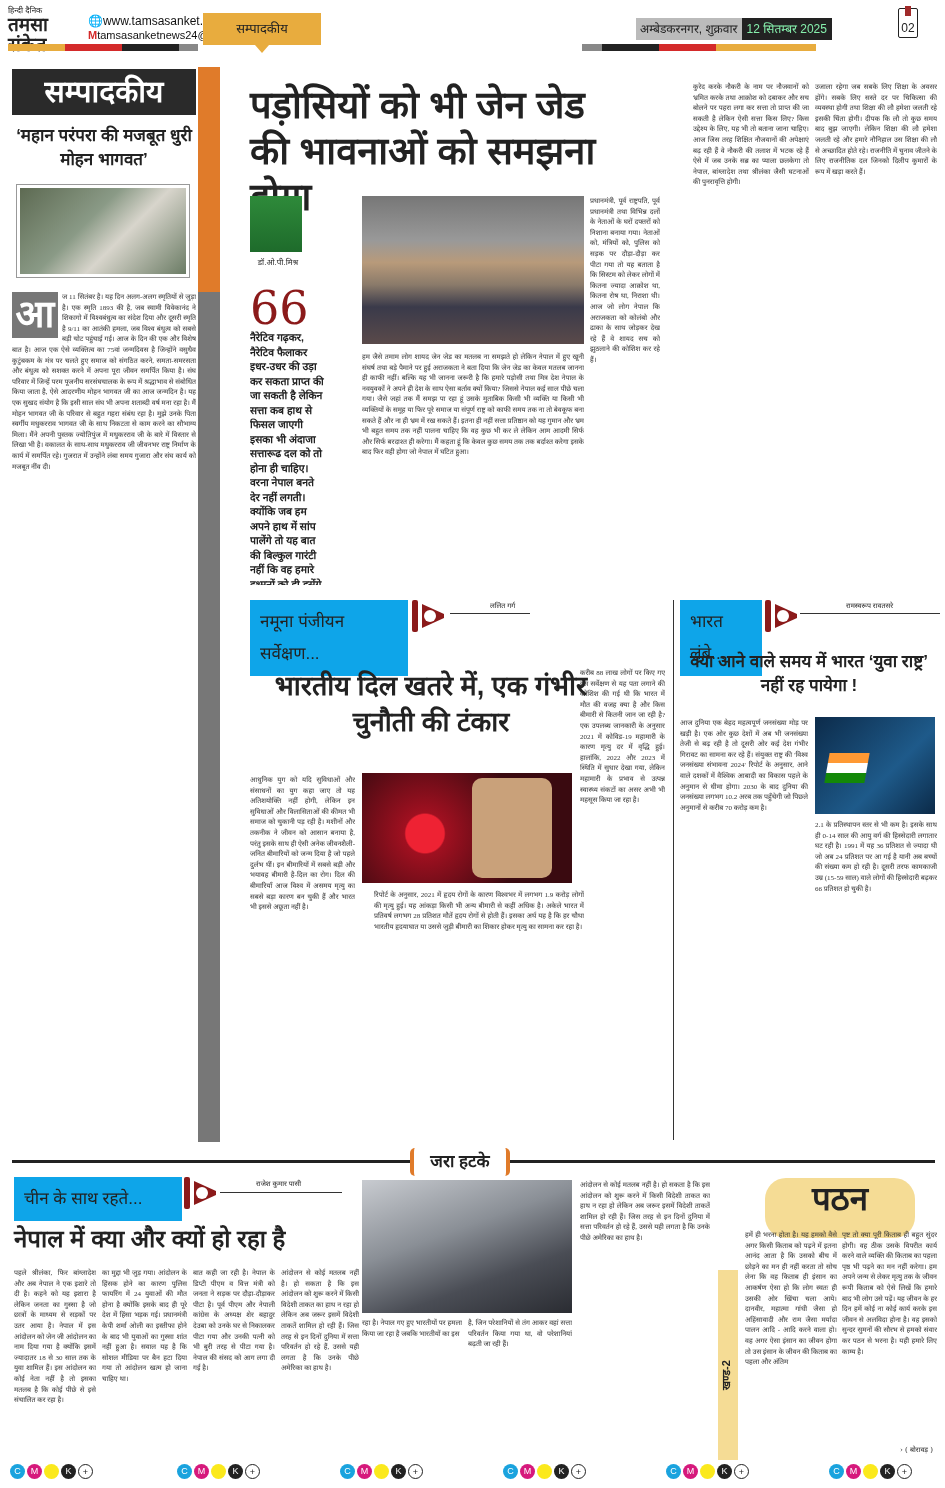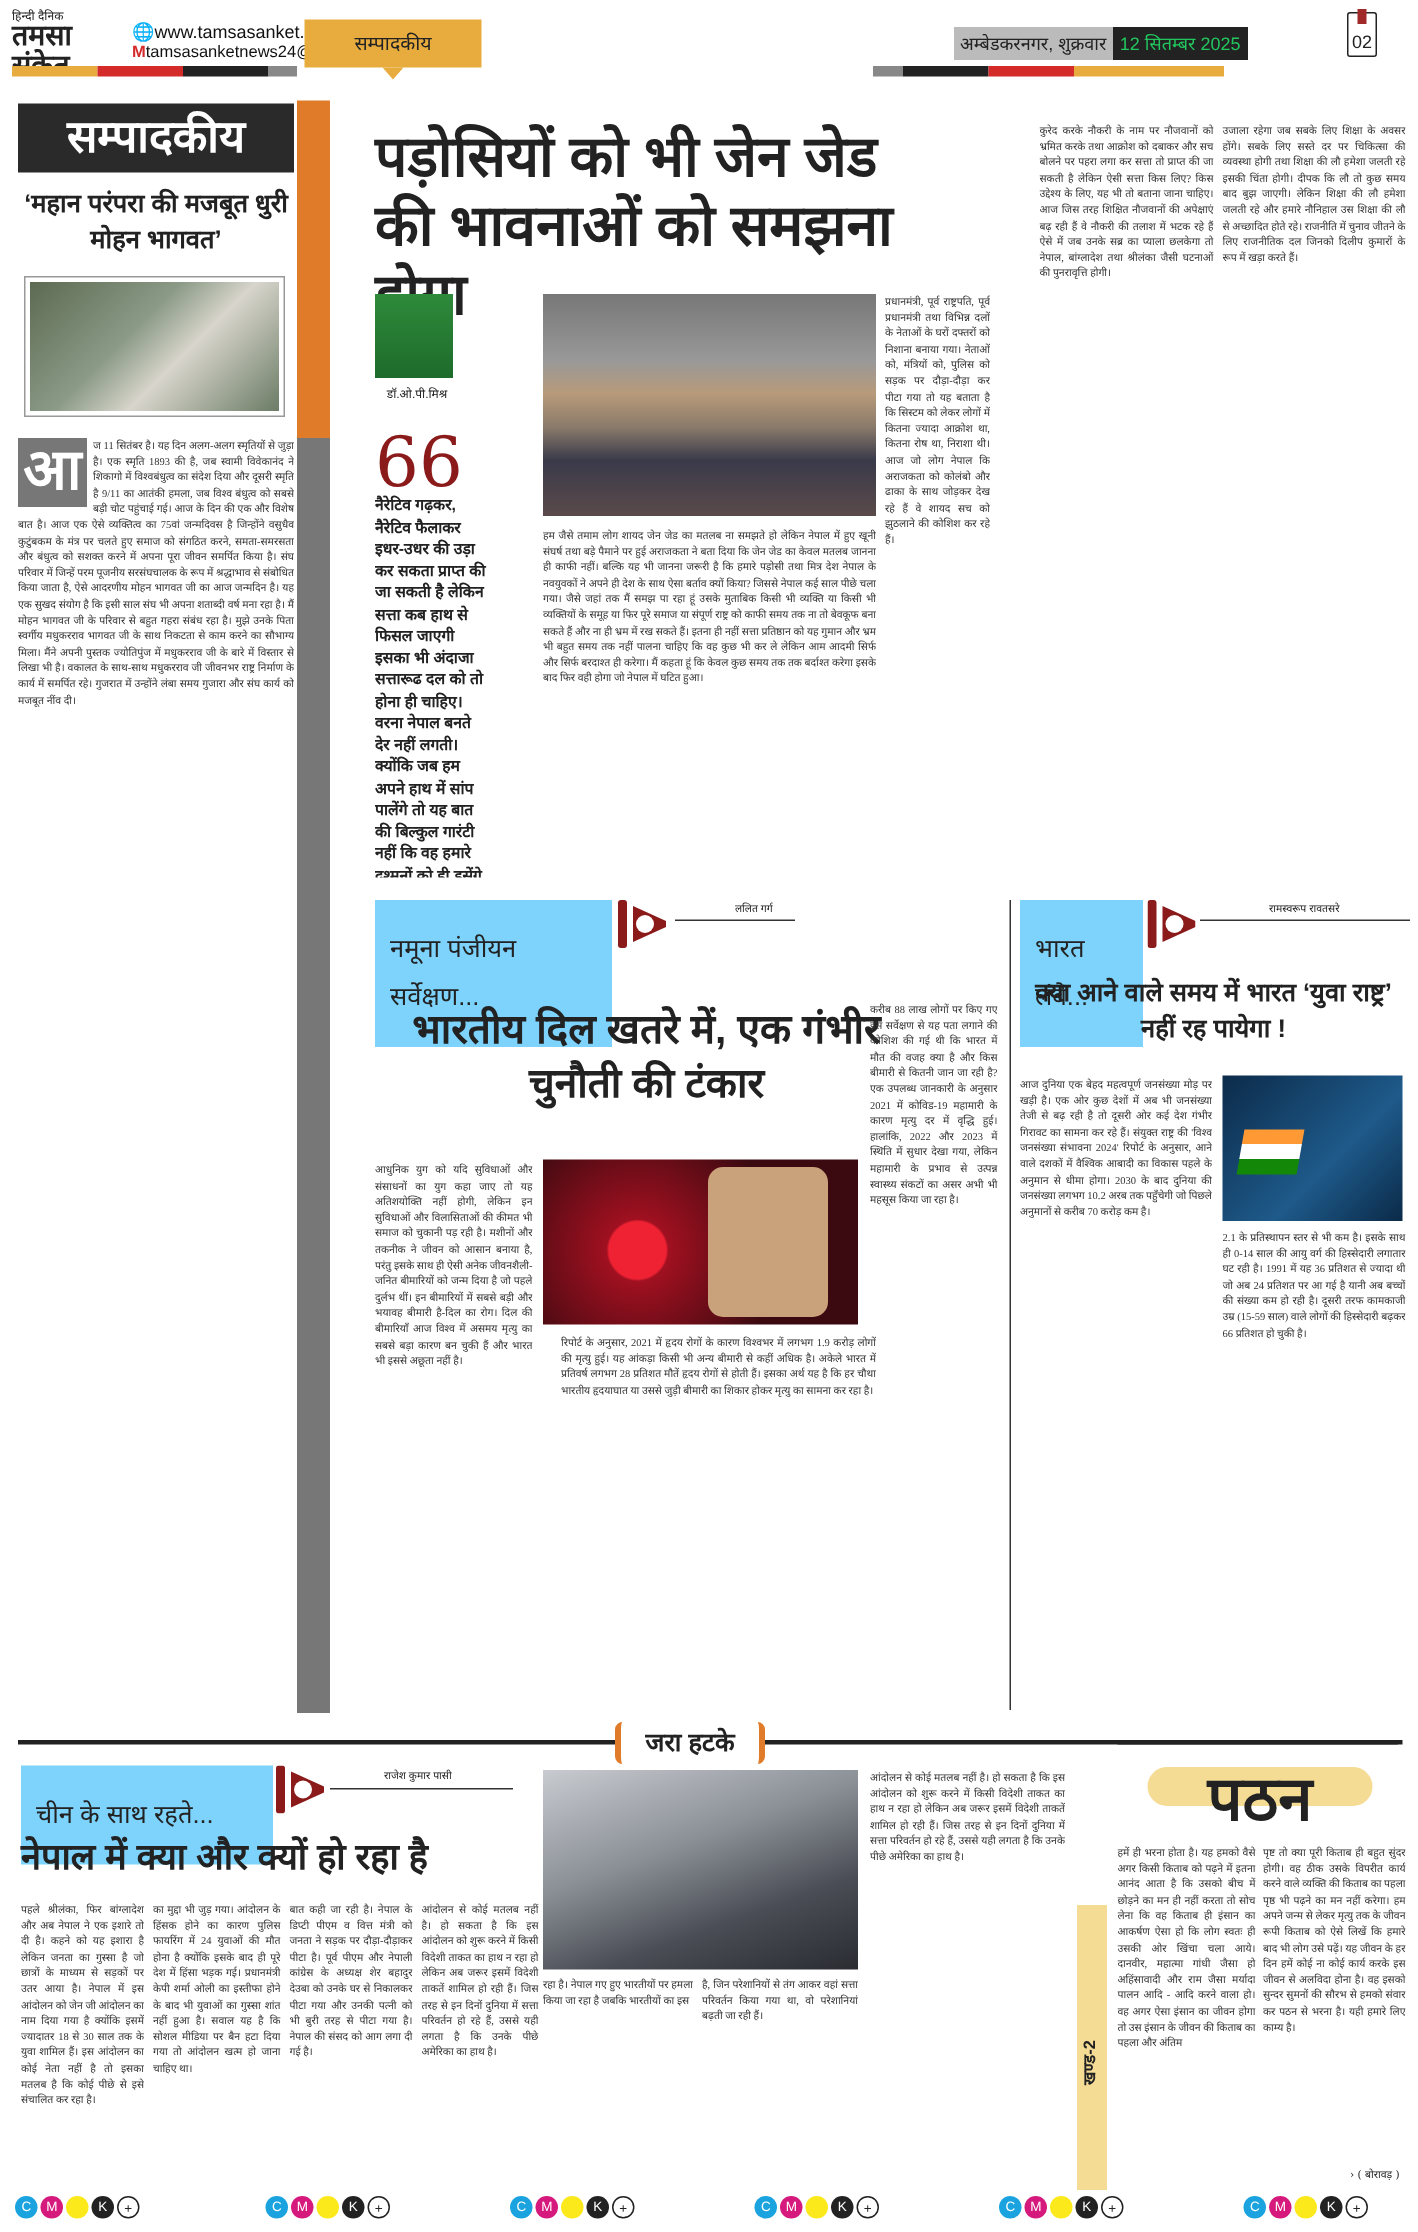--- a/index.html
+++ b/index.html
@@ -10,45 +10,45 @@
 .head-strip span{display:block;height:7px}
 .masthead-logo{left:8px;top:4px;width:80px}
 .ml-small{font-size:8px;font-family:"Liberation Sans",sans-serif;font-weight:normal}
 .ml-big{font-size:19px;font-family:"Liberation Sans",sans-serif;font-weight:bold;line-height:20px}
 .contact{left:88px;top:14px;font-family:"Liberation Sans",sans-serif;font-size:12px;line-height:14px;color:#111}
 .contact .email{font-size:11px}
 .section-tab{left:203px;top:13px;width:118px;height:32px;background:#e8ac3e;text-align:center;font-family:"Liberation Sans",sans-serif;font-size:13px;line-height:32px;color:#222}
 .section-tab:after{content:"";position:absolute;left:52px;bottom:-8px;border-left:7px solid transparent;border-right:7px solid transparent;border-top:8px solid #e8ac3e}
 .dateline{left:355px;top:18px;height:22px;display:flex;font-family:"Liberation Sans",sans-serif;font-size:12px;line-height:22px}
 .dateline .loc{background:#bbb;color:#222;padding:0 4px}
-.dateline .date{background:#222;color:#22c55e;padding:0 5px}
+.dateline .date{background:#222;color:#86efac;padding:0 5px}
 .pageno{left:898px;top:8px;width:20px;height:30px;border:1.5px solid #222;border-radius:2px;font-family:"Liberation Sans",sans-serif;font-size:12px;text-align:center;padding-top:12px}
 .pageno:before{content:"";position:absolute;left:6px;top:-3px;width:6px;height:10px;background:#a02a2a}
 .sampadakiya-box{left:12px;top:69px;width:184px;height:46px;background:#2a2a2a;color:#fff;font-family:"Liberation Sans",sans-serif;font-weight:bold;font-size:30px;text-align:center;line-height:46px}
 .left-title{left:12px;top:124px;width:190px;font-family:"Liberation Sans",sans-serif;font-weight:bold;font-size:17px;line-height:24px;text-align:center;color:#222}
 .photo{background:linear-gradient(135deg,#5d6a52,#8a9a86 40%,#d8d5cc 60%,#6b7c65);border:3px solid #fff;outline:1px solid #999}
 .dropcap{left:12px;top:292px;width:44px;height:44px;background:#777;color:#fff;font-family:"Liberation Sans",sans-serif;font-weight:bold;font-size:38px;text-align:center;line-height:44px}
 .main-title{left:250px;top:82px;width:360px;font-family:"Liberation Sans",sans-serif;font-weight:bold;font-size:38px;line-height:46px;color:#222}
 .author-photo{left:250px;top:196px;width:52px;height:56px;background:linear-gradient(#2e8a3a,#1e6b2b);}
 .author-name{left:250px;top:256px;width:56px;font-size:8px;text-align:center;font-family:"Liberation Sans",sans-serif}
 .quote-mark{left:250px;top:285px;font-size:46px;color:#8b1a1a;font-family:"DejaVu Serif",serif;line-height:46px}
 .pull-quote{left:250px;top:330px;width:75px;font-family:"Liberation Sans",sans-serif;font-weight:bold;font-size:10.5px;line-height:14.5px;color:#222}
 .nepal-photo{left:362px;top:196px;width:222px;height:148px;background:linear-gradient(#777 0,#999 30%,#b89a7a 45%,#8a7a6a 60%,#3a3a4a 75%,#5a4a4a);}
-.kicker{background:#7dd3fc;font-family:"Liberation Sans",sans-serif;font-size:17px;line-height:32px;padding:17px 10px;color:#222}
+.kicker{background:#0ea5e9;font-family:"Liberation Sans",sans-serif;font-size:17px;line-height:32px;padding:6px 10px;color:#222}
 .pen{width:32px;height:32px}
 .rule{height:1px;background:#333}
 .story-title{font-family:"Liberation Sans",sans-serif;font-weight:bold;color:#222}
 .heart-photo{left:362px;top:773px;width:210px;height:110px;background:radial-gradient(circle at 30% 55%,#e23 0 12%,#a01020 13%,#3a0a10 60%);}
 .heart-photo:after{content:"";position:absolute;right:20px;top:5px;width:80px;height:100px;background:#c9a17a;border-radius:10px}
 .youth-photo{left:815px;top:717px;width:120px;height:97px;background:linear-gradient(135deg,#0c2b4a,#1e5a8a 60%,#0b2a48);}
 .flag{position:absolute;left:12px;top:36px;width:40px;height:30px;background:linear-gradient(#ff9933 0 33%,#fff 33% 66%,#138808 66%);transform:skew(-10deg)}
 .zara-line{left:12px;top:1160px;width:920px;height:3px;background:#222}
 .zara-box{left:410px;top:1148px;width:100px;height:28px;background:#fff;border-left:4px solid #e07b2a;border-right:4px solid #e07b2a;border-radius:5px;text-align:center;font-family:"Liberation Sans",sans-serif;font-weight:bold;font-size:17px;line-height:28px}
 .nepal2-photo{left:362px;top:1180px;width:210px;height:133px;background:linear-gradient(160deg,#c8cbd0,#8a8f96 40%,#4a4d55 70%,#2a2c32);}
-.pathan{left:765px;top:1178px;width:150px;height:26px;background:#f5dc95;border-radius:21px;text-align:center;font-family:"Liberation Sans",sans-serif;font-weight:bold;font-size:41px;line-height:42px;color:#222}
+.pathan{left:765px;top:1178px;width:150px;height:60px;background:#f5dc95;border-radius:21px;text-align:center;font-family:"Liberation Sans",sans-serif;font-weight:bold;font-size:33px;line-height:42px;color:#222}
 .khand{left:718px;top:1270px;width:20px;height:190px;background:#f5dc95}
 .khand span{position:absolute;left:0;top:120px;transform:rotate(-90deg);transform-origin:left top;font-family:"Liberation Sans",sans-serif;font-weight:bold;font-size:11px;white-space:nowrap}
 .reg{position:absolute;top:1464px;display:flex;gap:2px}
 .reg span{width:15px;height:15px;border-radius:50%;font-family:"Liberation Sans",sans-serif;font-size:9px;text-align:center;line-height:15px;color:#fff}
 .reg .c{background:#1aa3de}.reg .m{background:#d6197c}.reg .y{background:#fbe91c;color:#fbe91c}.reg .k{background:#222}
 .reg .t{background:#fff;border:1px solid #222;color:#222;border-radius:50%}
 .vline{width:1px;background:#333}
 </style>
 </head>
 <body>

